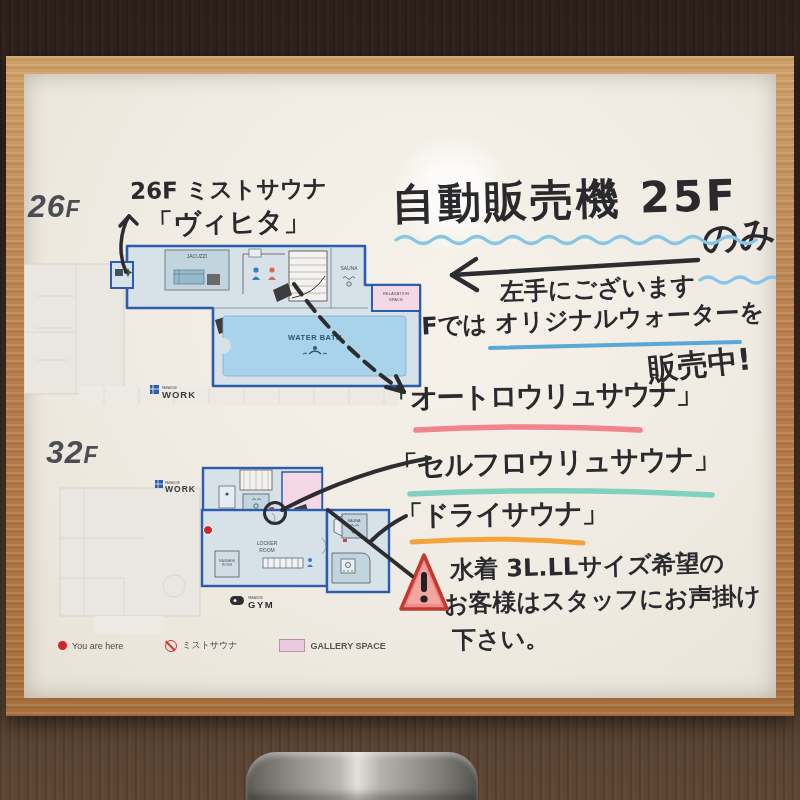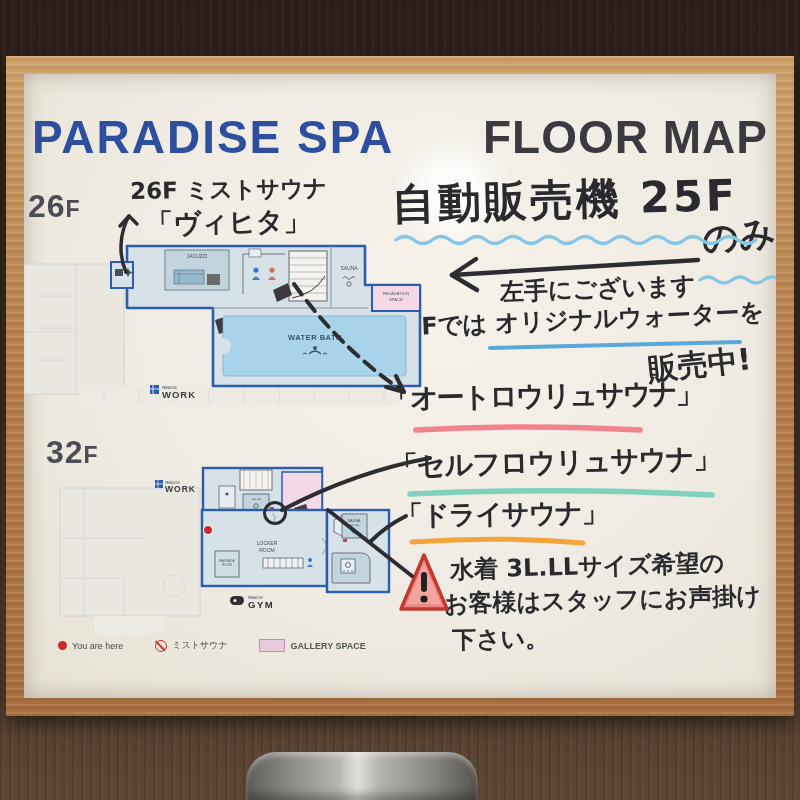--- a/index.html
+++ b/index.html
@@ -17,21 +17,21 @@
     box-shadow:0 8px 18px rgba(0,0,0,.5);}
   .poster{position:relative;width:100%;height:100%;
     background:
       radial-gradient(circle at 57% 19%, rgba(255,255,255,.75) 0 26px, rgba(255,255,255,0) 60px),
       radial-gradient(ellipse at 55% 35%, #f6f2ea 0%, #f0ebe2 55%, #e7e1d5 100%);
     box-shadow:inset 0 0 22px rgba(60,45,30,.28);}
   .title{position:absolute;left:0;top:36px;width:100%;box-sizing:border-box;
     padding:0 8px;display:flex;justify-content:space-between;align-items:baseline;}
   .t1{font-size:46px;font-weight:800;letter-spacing:2px;color:#2e4f9e;}
   .t2{font-size:46px;font-weight:800;letter-spacing:1px;color:#3a3a40;}
-  .floor-label{position:absolute;font-weight:800;color:#4c4c54;font-size:32px;letter-spacing:1px;}
+  .floor-label{position:absolute;font-weight:800;color:#4c4c54;font-size:32px;letter-spacing:1px;font-style:italic;}
   .floor-label .fsmall{font-size:23px;}
   .fl26{left:4px;top:114px;}
   .fl25{left:22px;top:360px;}
   .hand{position:absolute;color:#2a2a2e;font-weight:700;white-space:nowrap;
     font-family:"DejaVu Sans",sans-serif;transform-origin:left center;}
   .n-note1{left:106px;top:102px;font-size:23px;transform:rotate(-1deg);}
   .n-note2{left:122px;top:132px;font-size:27px;transform:rotate(-1deg);}
   .n-vending{left:368px;top:102px;font-size:43px;letter-spacing:3px;transform:rotate(-1.5deg);}
   .n-only{left:678px;top:142px;font-size:36px;transform:rotate(-6deg);}
   .n-lefthand{left:476px;top:202px;font-size:24px;transform:rotate(-2deg);}
@@ -40,21 +40,21 @@
   .n-sauna1{left:360px;top:306px;font-size:28px;letter-spacing:-2px;transform:rotate(-1deg);}
   .n-sauna2{left:366px;top:374px;font-size:28px;letter-spacing:-1px;transform:rotate(-1.5deg);}
   .n-sauna3{left:372px;top:424px;font-size:27px;letter-spacing:-1px;transform:rotate(-1deg);}
   .n-warn1{left:426px;top:480px;font-size:24px;transform:rotate(-1.5deg);}
   .n-warn2{left:420px;top:514px;font-size:24px;transform:rotate(-1.5deg);}
   .n-warn3{left:428px;top:550px;font-size:24px;transform:rotate(-1deg);}
   .map26{position:absolute;left:0;top:162px;}
   .map25{position:absolute;left:0;top:384px;}
   .overlay{position:absolute;left:0;top:0;pointer-events:none;}
   .warn-tri{position:absolute;left:374px;top:476px;}
-  .legend{position:absolute;left:34px;top:565px;display:flex;gap:32px;align-items:center;
+  .legend{position:absolute;left:34px;top:565px;display:flex;gap:42px;align-items:center;
     color:#4a4a4a;font-size:9px;text-align:right;}
   .legend .item{display:flex;gap:5px;align-items:center;}
   .dot{width:9px;height:9px;border-radius:50%;background:#cc2a2a;display:inline-block;}
   .nosym{width:10px;height:10px;border:1.5px solid #cc3333;border-radius:50%;display:inline-block;position:relative;}
   .nosym::after{content:'';position:absolute;left:-2px;top:4px;width:13px;height:1.5px;background:#cc3333;transform:rotate(45deg);}
   .swatch{width:24px;height:11px;background:#e9cadd;border:1px solid #b894ac;display:inline-block;}
   .gallery-lab{font-weight:700;color:#555;}
   .trashcan{position:absolute;left:246px;top:752px;width:232px;height:48px;
     border-radius:30px 30px 0 0;
     background:linear-gradient(90deg,#5f5d58 0%,#8a8883 18%,#b8b6b0 40%,#e2e0da 48%,#b4b2ac 58%,#84827d 82%,#55534e 100%);
@@ -63,24 +63,20 @@
 </style>
 </head>
 <body>
 
 <div class="scene">
   <div class="wall"></div>
 
   <div class="frame">
     <div class="poster">
 
-      <div class="title">
-        <span class="t1">PARADISE SPA</span>
-        <span class="t2">FLOOR MAP</span>
-      </div>
 
       <div class="floor-label fl26"><span>26</span><span class="fsmall">F</span></div>
       <div class="floor-label fl25"><span>32</span><span class="fsmall">F</span></div>
 
       <div class="hand n-note1">26F ミストサウナ</div>
       <div class="hand n-note2">「ヴィヒタ」</div>
       <div class="hand n-vending">自動販売機 25F</div>
       <div class="hand n-only">のみ</div>
       <div class="hand n-lefthand">左手にございます</div>
       <div class="hand n-waterline">26Fでは オリジナルウォーターを</div>

